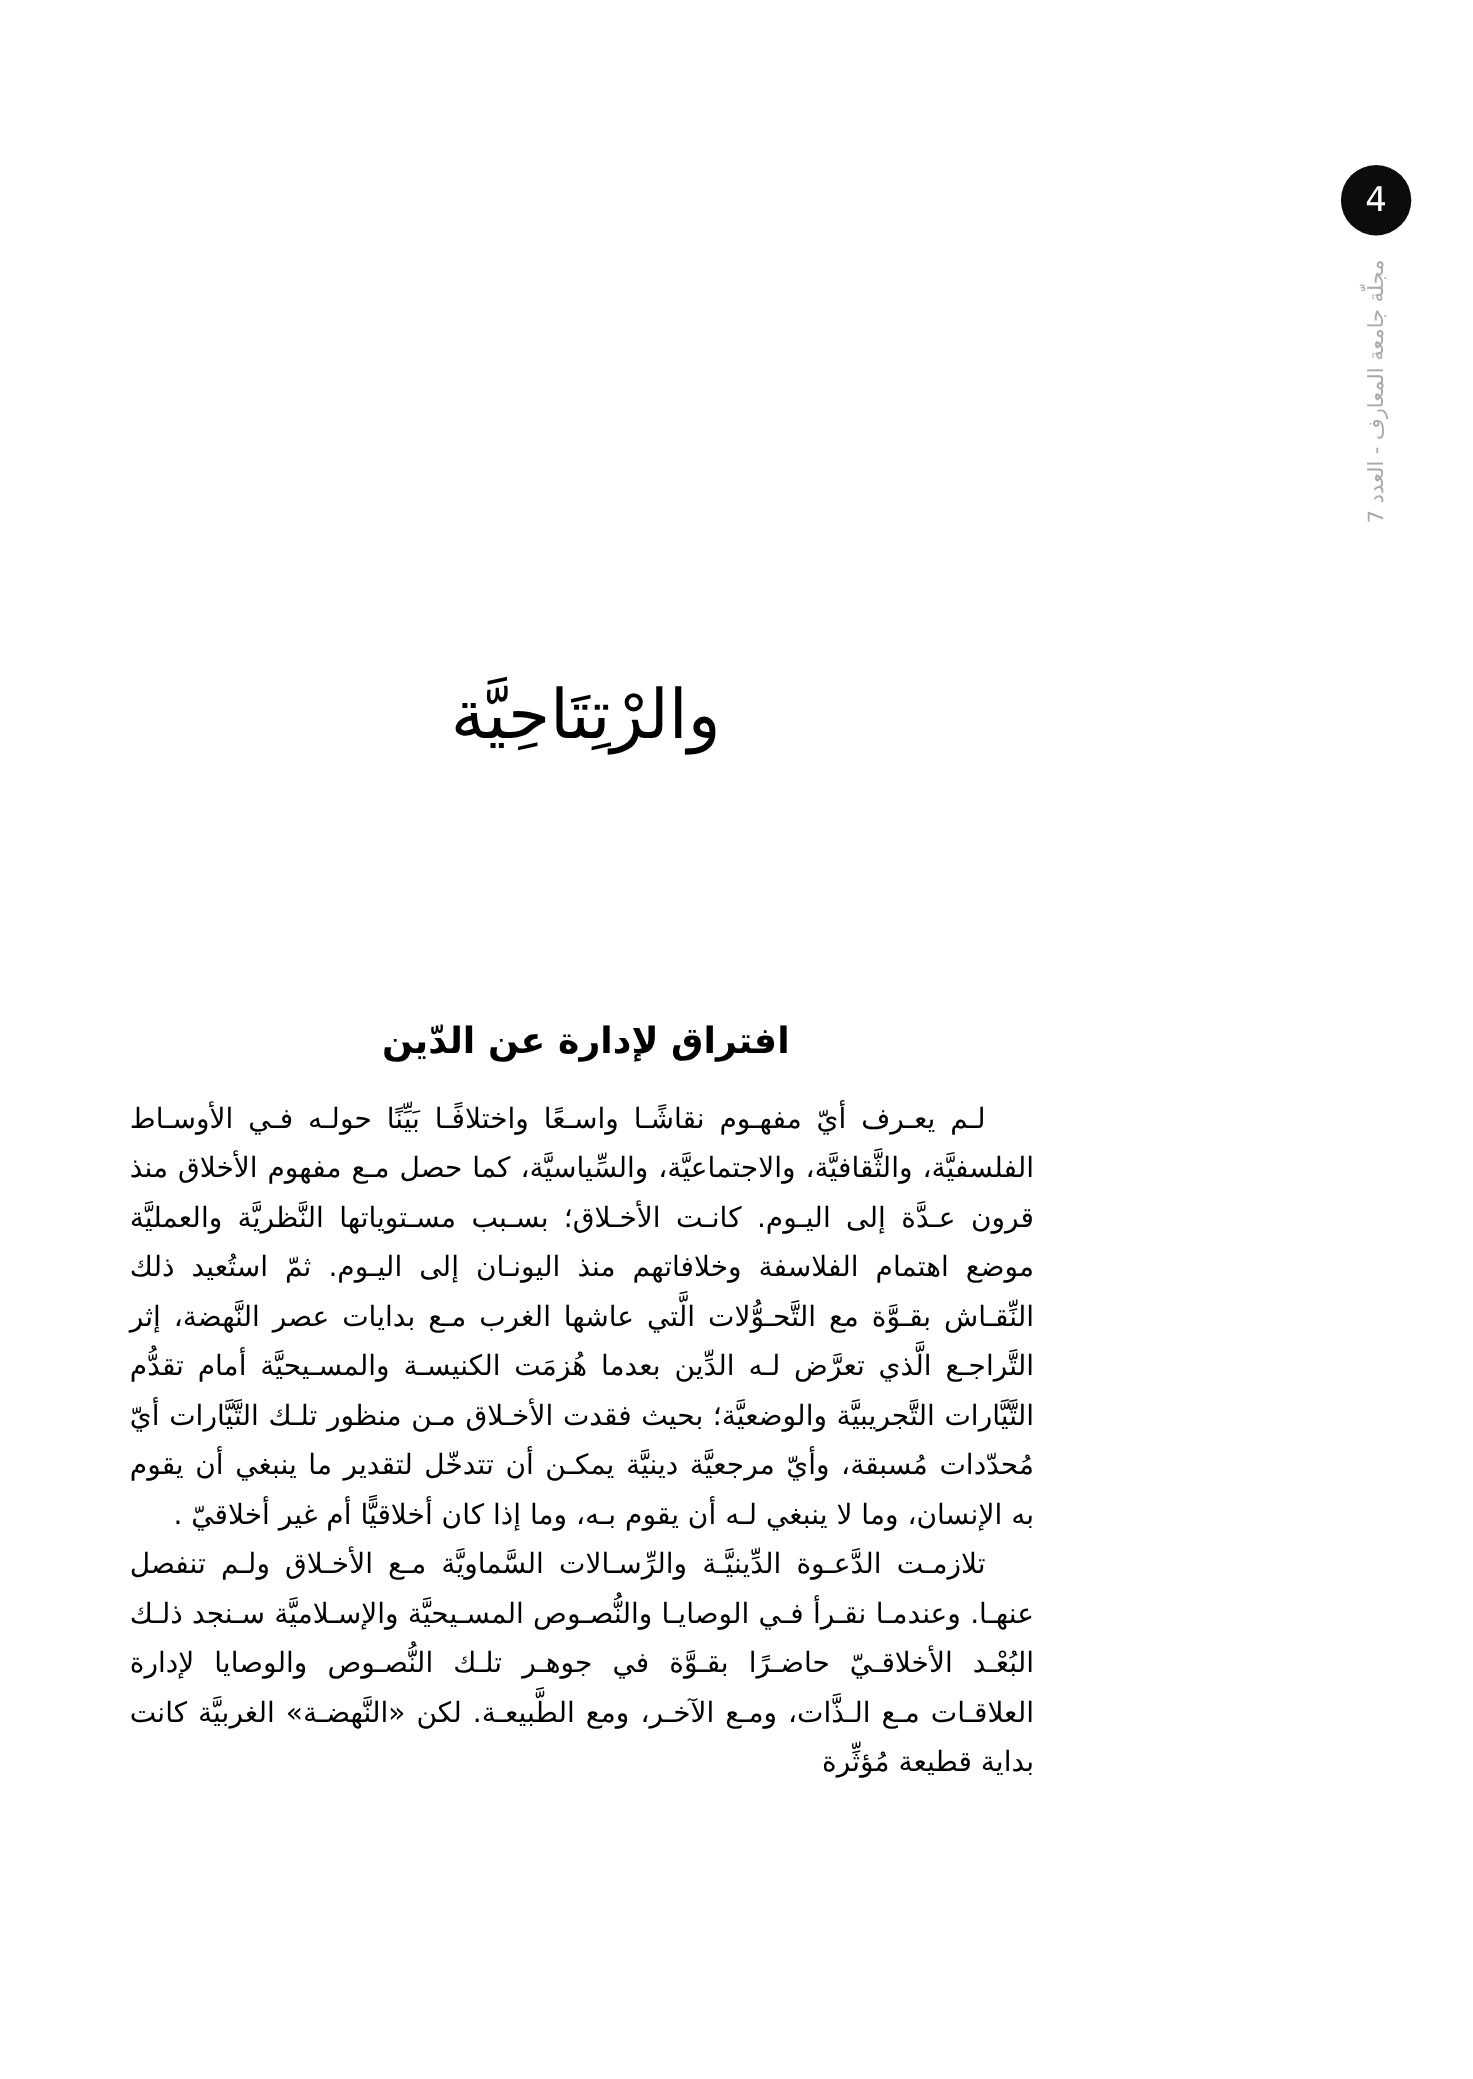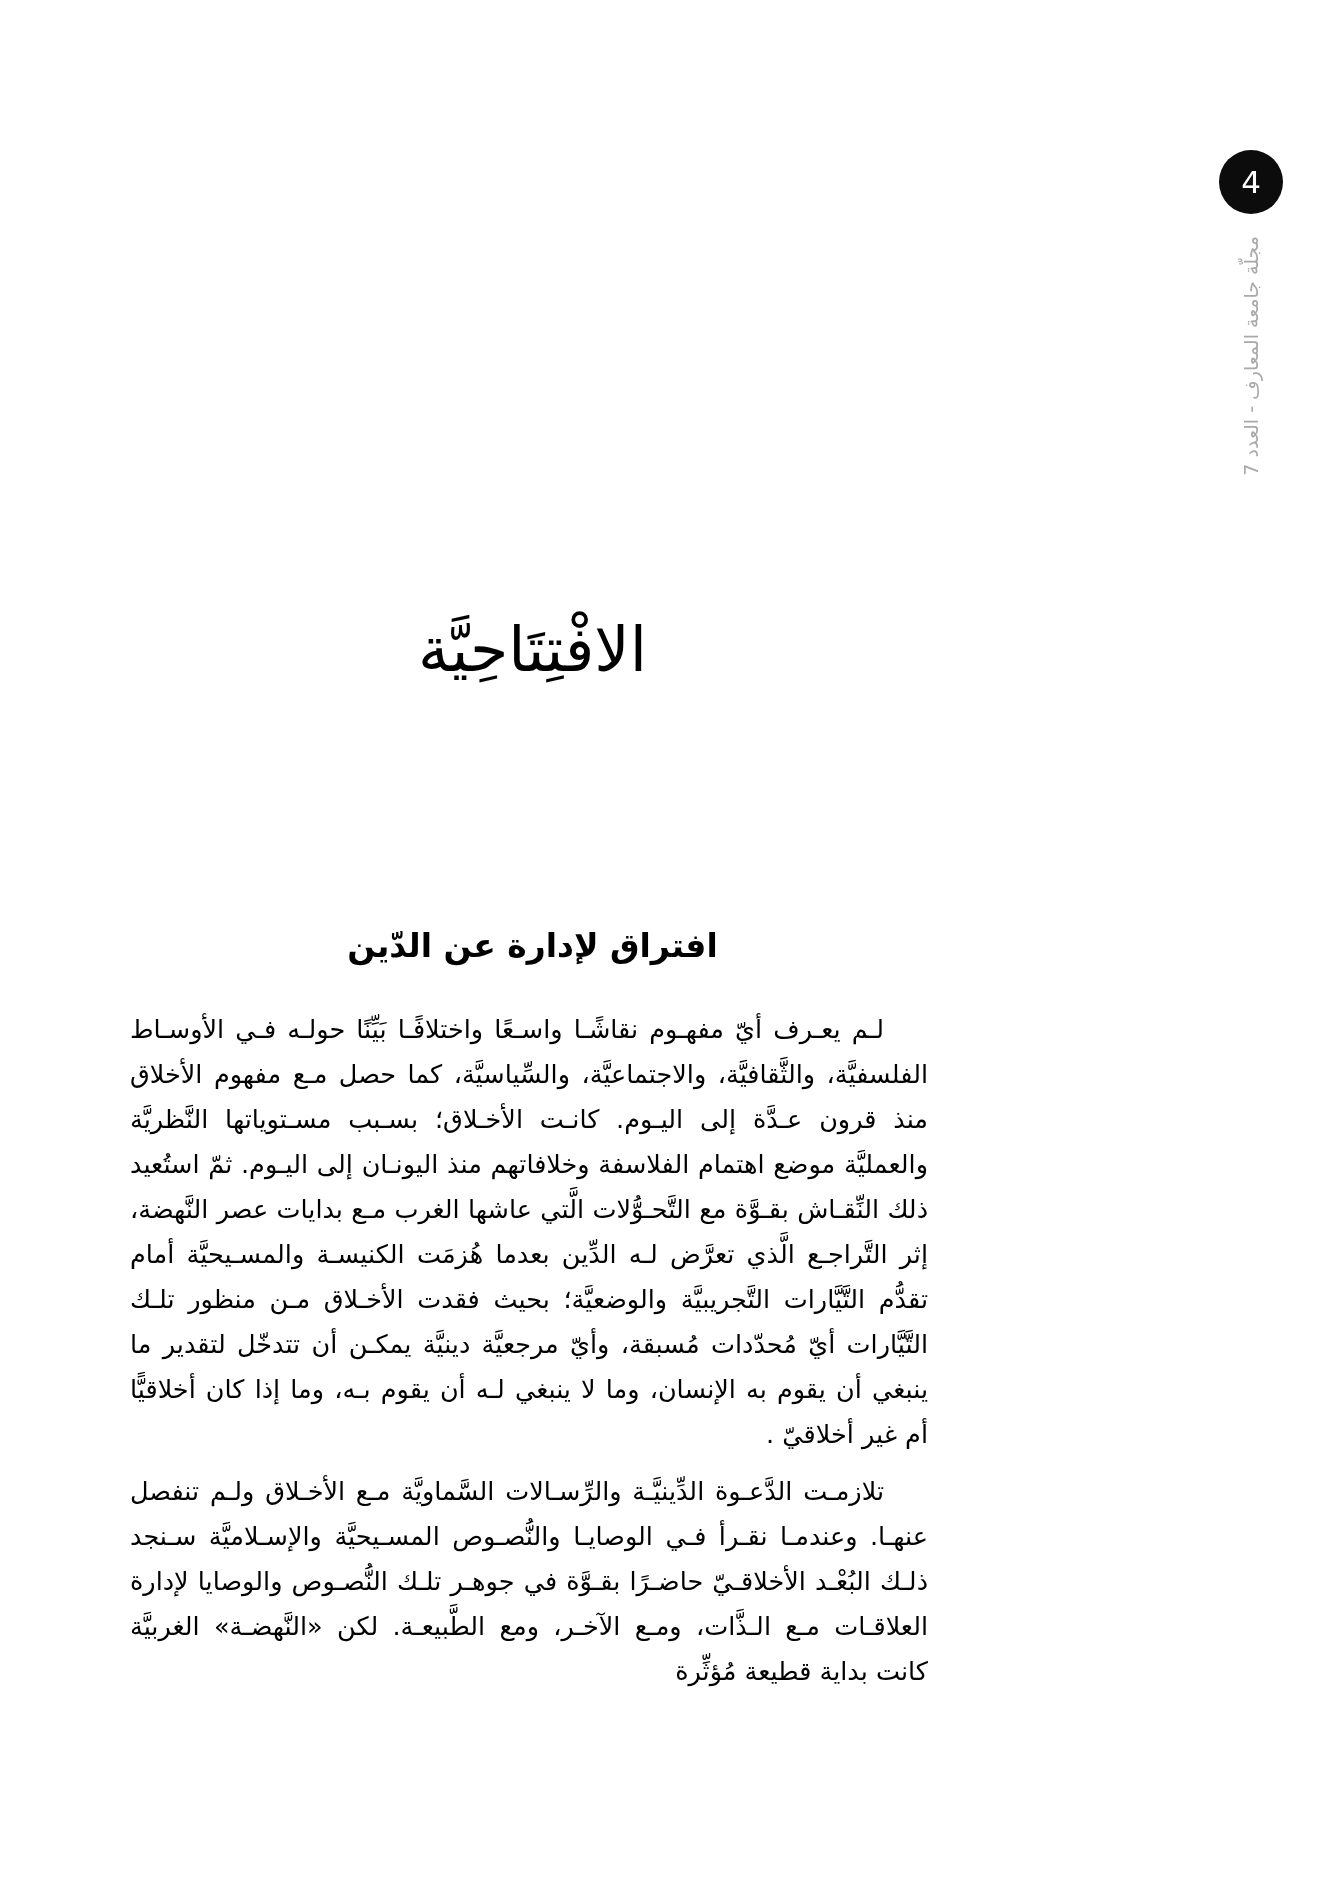--- a/index.html
+++ b/index.html
@@ -101,39 +101,39 @@
     direction: rtl;
     text-align: justify;
     text-align-last: right;
     font-size: 25.5px;
     line-height: 45px;
     color: #000000;
     font-family: "DejaVu Sans", "Liberation Sans", sans-serif;
   }
 
   .body-block p {
-    margin: 12px;
+    margin: 0;
     text-indent: 44px;
     text-align: justify;
     text-align-last: right;
   }
 </style>
 </head>
 <body>
 
 <div class="page">
 
   <div class="running-strip">
     <div class="page-number-badge">4</div>
     <div class="running-head">مجلّة جامعة المعارف - العدد 7</div>
   </div>
 
   <div class="content">
 
-    <h1 class="doc-title">الافْتِتَاحِيَّة</h1>
+    <h1 class="doc-title">والرْتِتَاحِيَّة</h1>
 
     <h2 class="article-heading">افتراق لإدارة عن الدّين</h2>
 
     <div class="body-block">
       <p>لـم يعـرف أيّ مفهـوم نقاشًـا واسـعًا واختلافًـا بَيِّنًا حولـه فـي الأوسـاط الفلسفيَّة، والثَّقافيَّة، والاجتماعيَّة، والسِّياسيَّة، كما حصل مـع مفهوم الأخلاق منذ قرون عـدَّة إلى اليـوم. كانـت الأخـلاق؛ بسـبب مسـتوياتها النَّظريَّة والعمليَّة موضع اهتمام الفلاسفة وخلافاتهم منذ اليونـان إلى اليـوم. ثمّ استُعيد ذلك النِّقـاش بقـوَّة مع التَّحـوُّلات الَّتي عاشها الغرب مـع بدايات عصر النَّهضة، إثر التَّراجـع الَّذي تعرَّض لـه الدِّين بعدما هُزمَت الكنيسـة والمسـيحيَّة أمام تقدُّم التَّيَّارات التَّجريبيَّة والوضعيَّة؛ بحيث فقدت الأخـلاق مـن منظور تلـك التَّيَّارات أيّ مُحدّدات مُسبقة، وأيّ مرجعيَّة دينيَّة يمكـن أن تتدخّل لتقدير ما ينبغي أن يقوم به الإنسان، وما لا ينبغي لـه أن يقوم بـه، وما إذا كان أخلاقيًّا أم غير أخلاقيّ .</p>
       <p>تلازمـت الدَّعـوة الدِّينيَّـة والرِّسـالات السَّماويَّة مـع الأخـلاق ولـم تنفصل عنهـا. وعندمـا نقـرأ فـي الوصايـا والنُّصـوص المسـيحيَّة والإسـلاميَّة سـنجد ذلـك البُعْـد الأخلاقـيّ حاضـرًا بقـوَّة في جوهـر تلـك النُّصـوص والوصايا لإدارة العلاقـات مـع الـذَّات، ومـع الآخـر، ومع الطَّبيعـة. لكن «النَّهضـة» الغربيَّة كانت بداية قطيعة مُؤثِّرة</p>
     </div>
 
   </div>
 </div>

